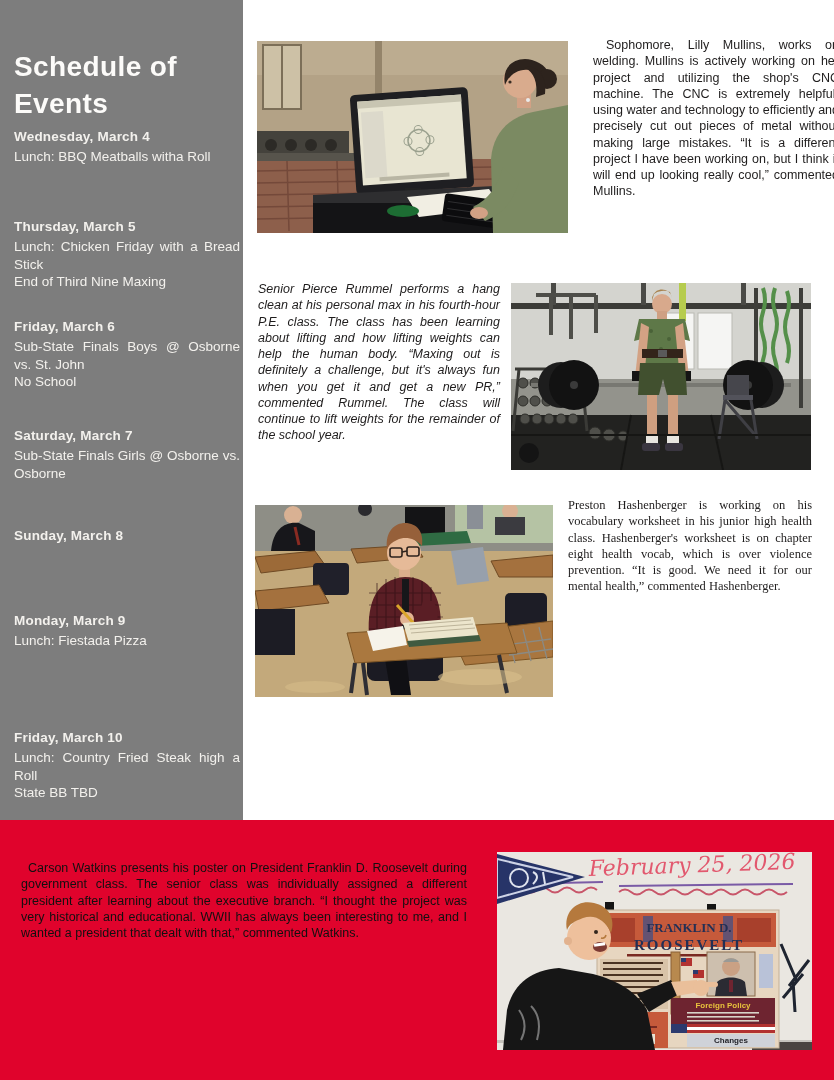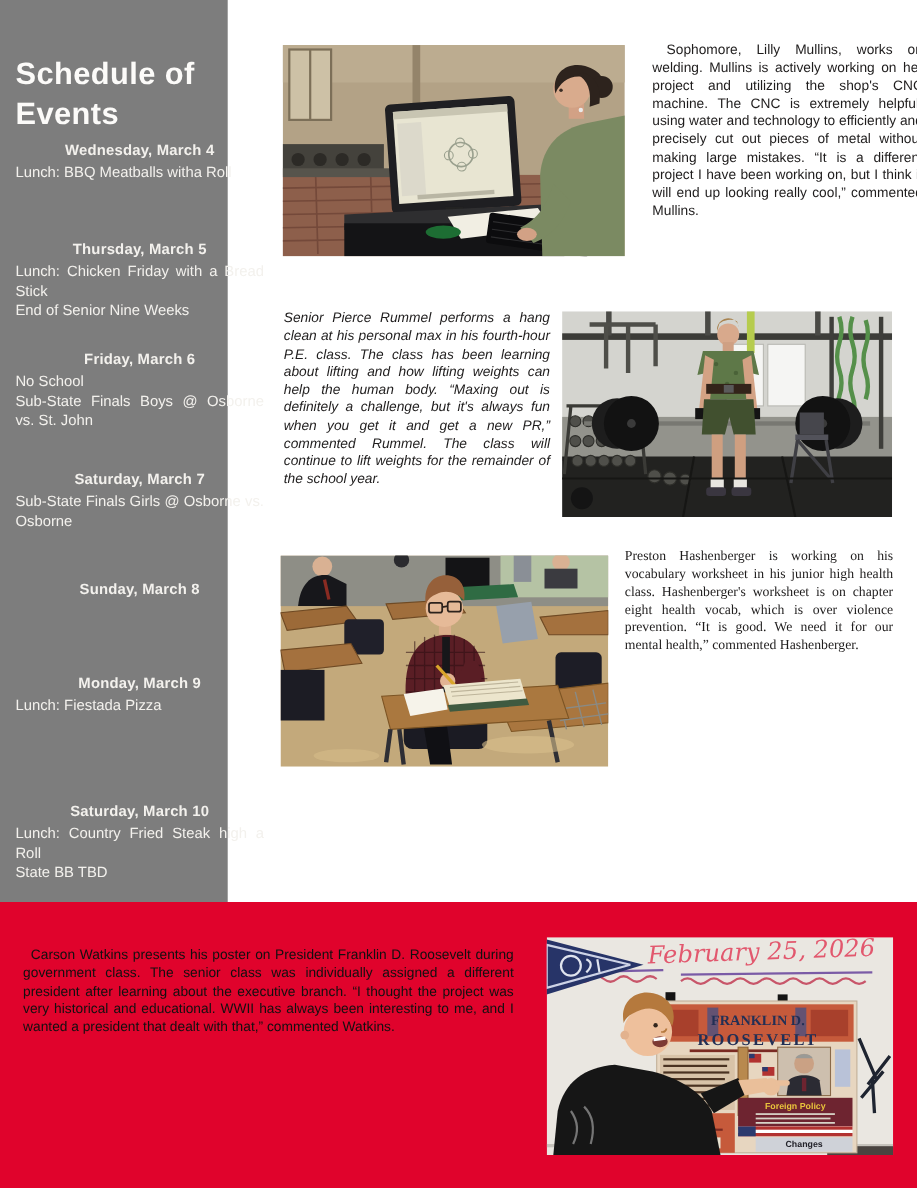--- a/index.html
+++ b/index.html
@@ -2,29 +2,29 @@
 <html style="--sidebar-bg: #7d7d7d; --footer-bg: #e0032c; --main-bg: #ffffff; --sidebar-text: #f3f1ed; --body-text: #1f1d1d; --footer-text: #111010;"><head>
 <meta charset="utf-8">
 <style>
   html,body{margin:0;padding:0;background:#ffffff;}
   .page{
     position:relative;width:834px;height:1080px;overflow:hidden;background:#ffffff;
     font-family:"Liberation Sans",sans-serif;
   }
   
   .sidebar{
-    position:absolute;left:0;top:0;width:207px;height:820px;
+    position:absolute;left:0;top:0;width:243px;height:820px;
     background:var(--sidebar-bg,#7d7d7d);color:var(--sidebar-text,#f3f1ed);
   }
   .sidebar-title{
     position:absolute;left:14px;top:48px;width:230px;margin:0;
     font-size:28px;font-weight:bold;line-height:1.33;letter-spacing:.4px;color:#fcfbf9;
   }
   .event{position:absolute;left:14px;width:226px;font-size:13.5px;line-height:1.28;text-align:justify;}
-  .ev-date{font-weight:bold;text-align:center;margin-bottom:3px;letter-spacing:.2px;}
+  .ev-date{font-weight:bold;text-align:left;margin-bottom:3px;letter-spacing:.2px;}
   .ev1{top:128px}.ev2{top:218px}.ev3{top:318px}.ev4{top:427px}
   .ev5{top:527px}.ev6{top:612px}.ev7{top:729px}
   
   .photo{position:absolute;margin:0;}
   .photo svg{display:block;width:100%;height:100%;}
   .photo1{left:257px;top:41px;width:311px;height:192px;}
   .photo2{left:511px;top:283px;width:300px;height:187px;}
   .photo3{left:255px;top:505px;width:298px;height:192px;}
   .para{
     position:absolute;margin:0;font-size:12.5px;line-height:1.3;
@@ -53,40 +53,40 @@
   <aside class="sidebar">
     <h1 class="sidebar-title"><span>Schedule of</span><br><span>Events</span></h1>
 
     <div class="event ev1">
       <div class="ev-date">Wednesday, March 4</div>
       <div class="ev-line">Lunch: BBQ Meatballs witha Roll</div>
     </div>
     <div class="event ev2">
       <div class="ev-date">Thursday, March 5</div>
       <div class="ev-line">Lunch: Chicken Friday with a Bread Stick</div>
-      <div class="ev-line">End of Senior Nine Weeks</div>
+      <div class="ev-line">End of Third Nine Maxing</div>
     </div>
     <div class="event ev3">
       <div class="ev-date">Friday, March 6</div>
+      <div class="ev-line">Sub-State Finals Boys @ Osborne vs. St. John</div>
       <div class="ev-line">No School</div>
-      <div class="ev-line">Sub-State Finals Boys @ Osborne vs. St. John</div>
     </div>
     <div class="event ev4">
       <div class="ev-date">Saturday, March 7</div>
       <div class="ev-line">Sub-State Finals Girls @ Osborne vs. Osborne</div>
     </div>
     <div class="event ev5">
       <div class="ev-date">Sunday, March 8</div>
     </div>
     <div class="event ev6">
       <div class="ev-date">Monday, March 9</div>
       <div class="ev-line">Lunch: Fiestada Pizza</div>
     </div>
     <div class="event ev7">
-      <div class="ev-date">Saturday, March 10</div>
+      <div class="ev-date">Friday, March 10</div>
       <div class="ev-line">Lunch: Country Fried Steak high a Roll</div>
       <div class="ev-line">State BB TBD</div>
     </div>
   </aside>
 
   <figure class="photo photo1">
     <svg viewBox="0 0 311 192" xmlns="http://www.w3.org/2000/svg">
       <rect width="311" height="192" fill="#b3a286"></rect>
       <rect width="311" height="34" fill="#bcac90"></rect>
       <rect x="6" y="4" width="38" height="64" fill="#cdc1a6" stroke="#7c6f58" stroke-width="2"></rect>

